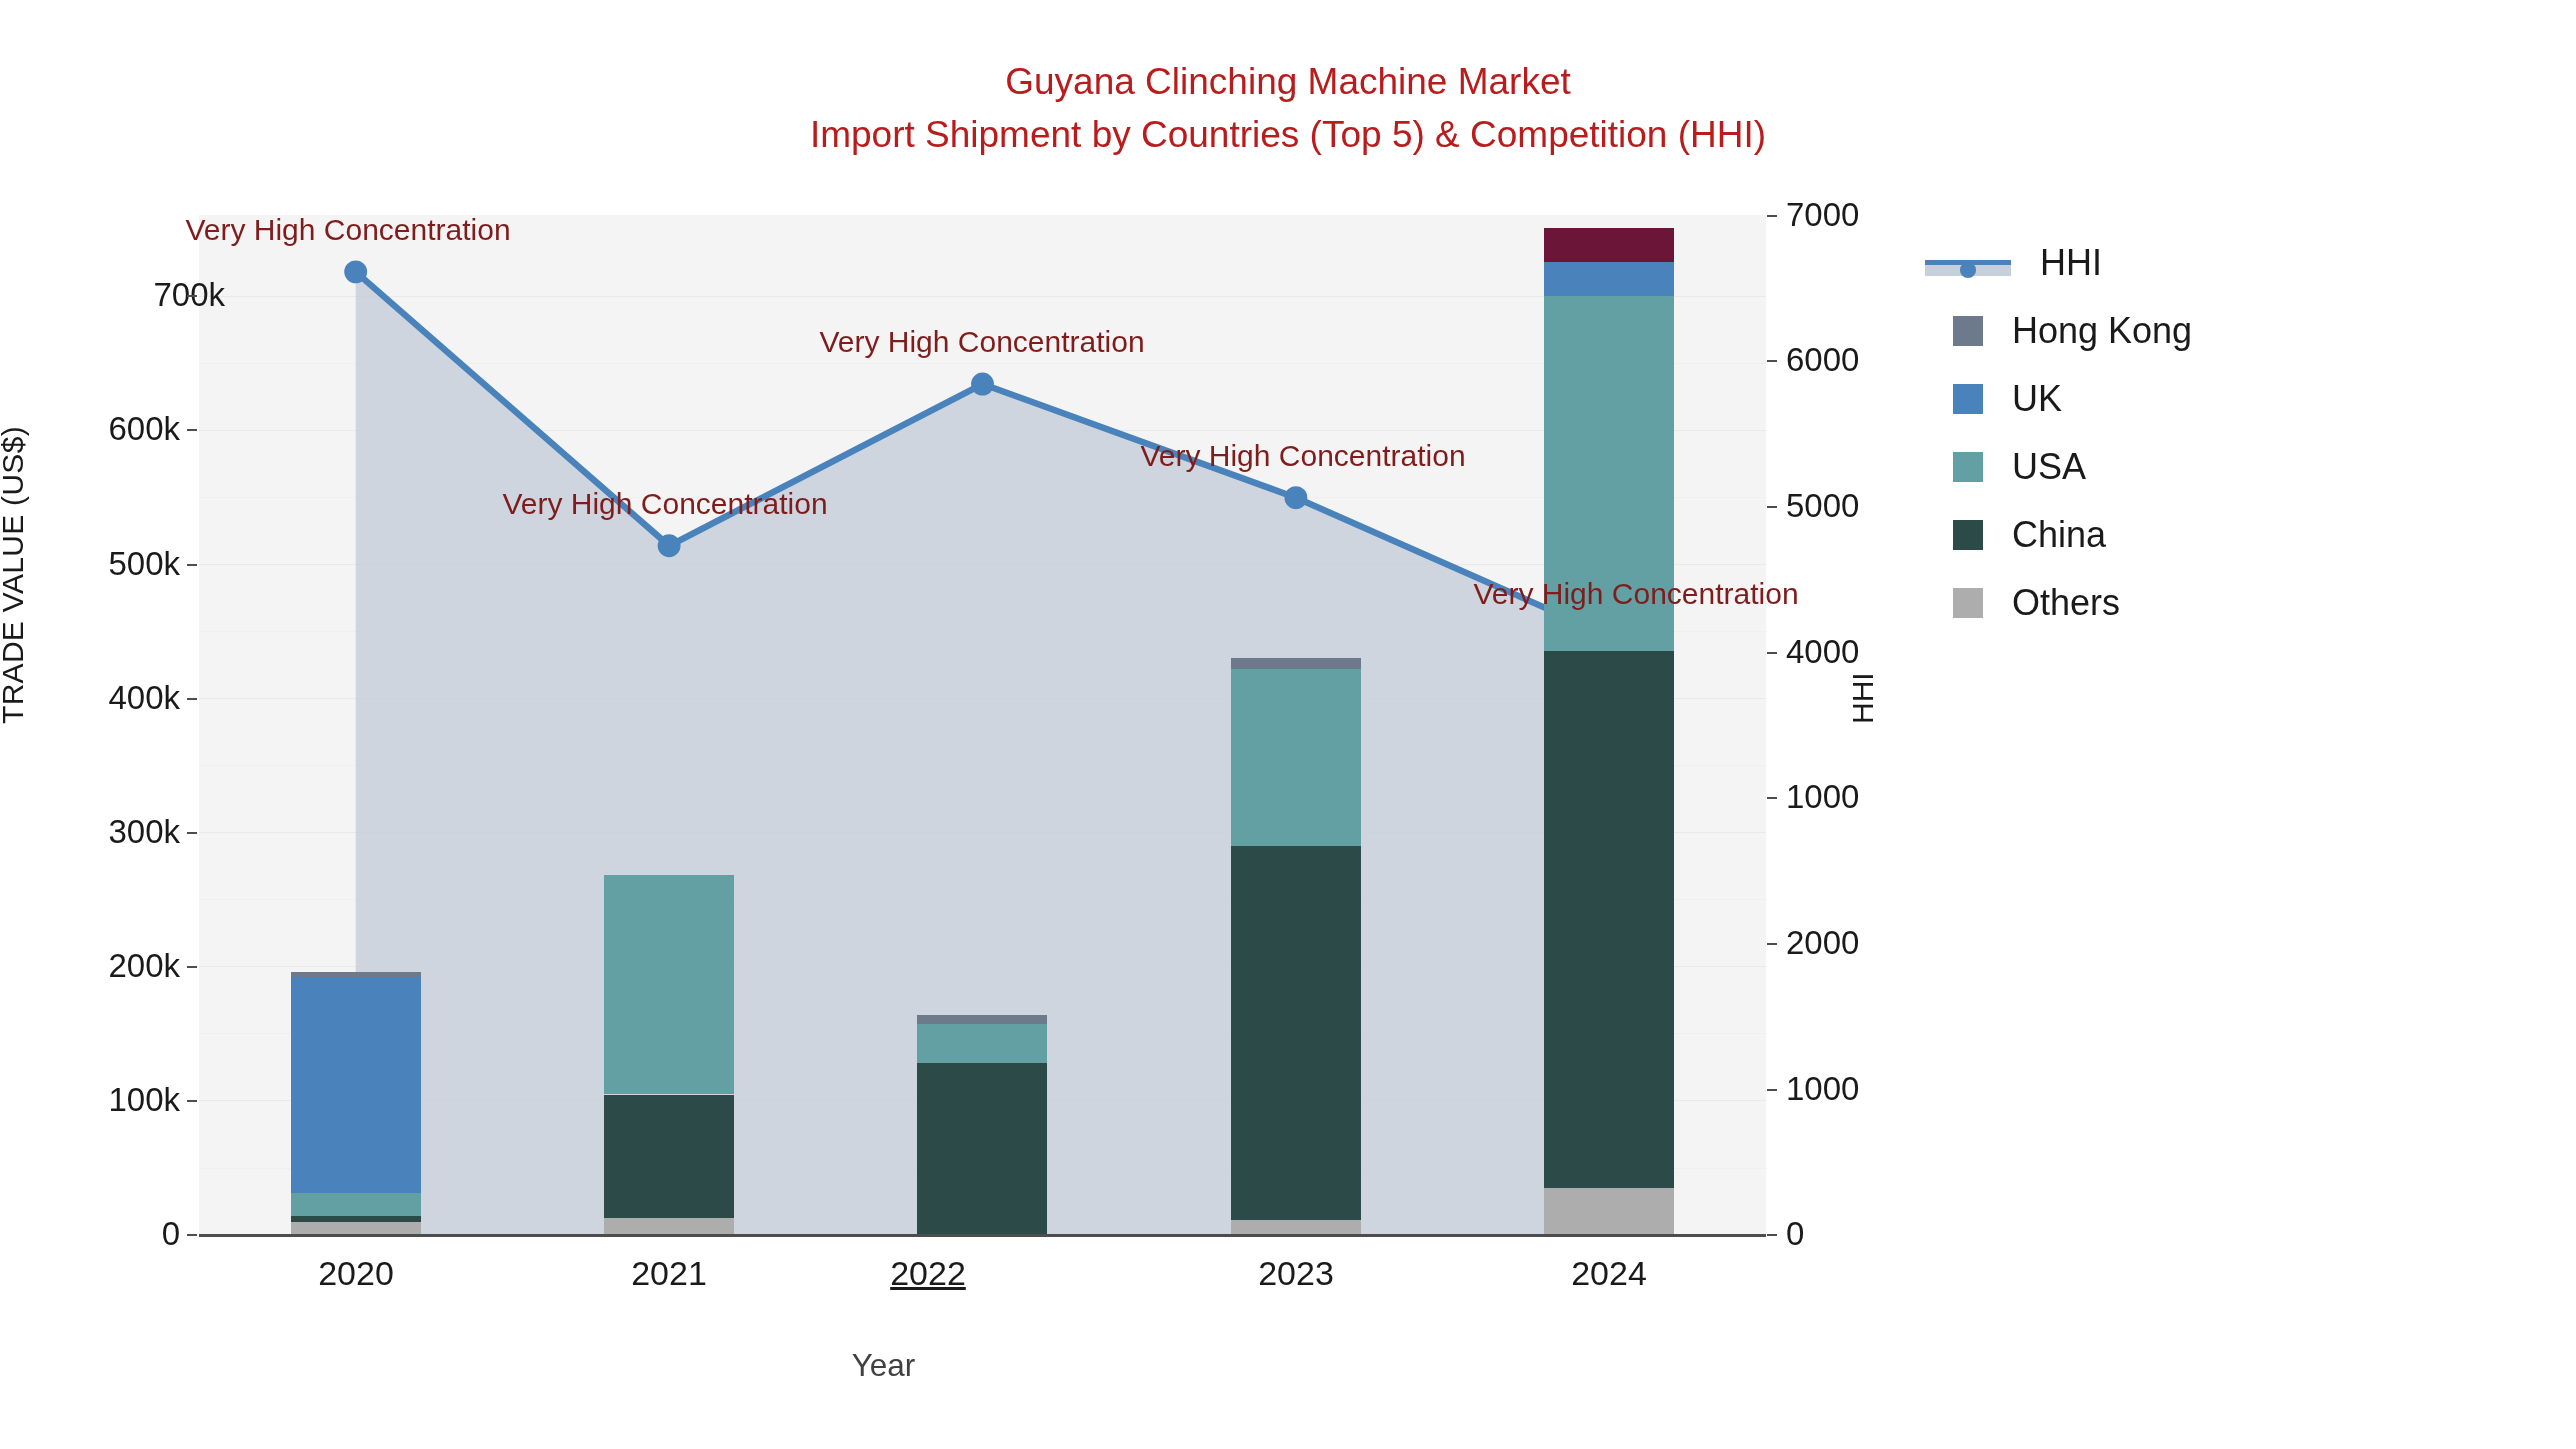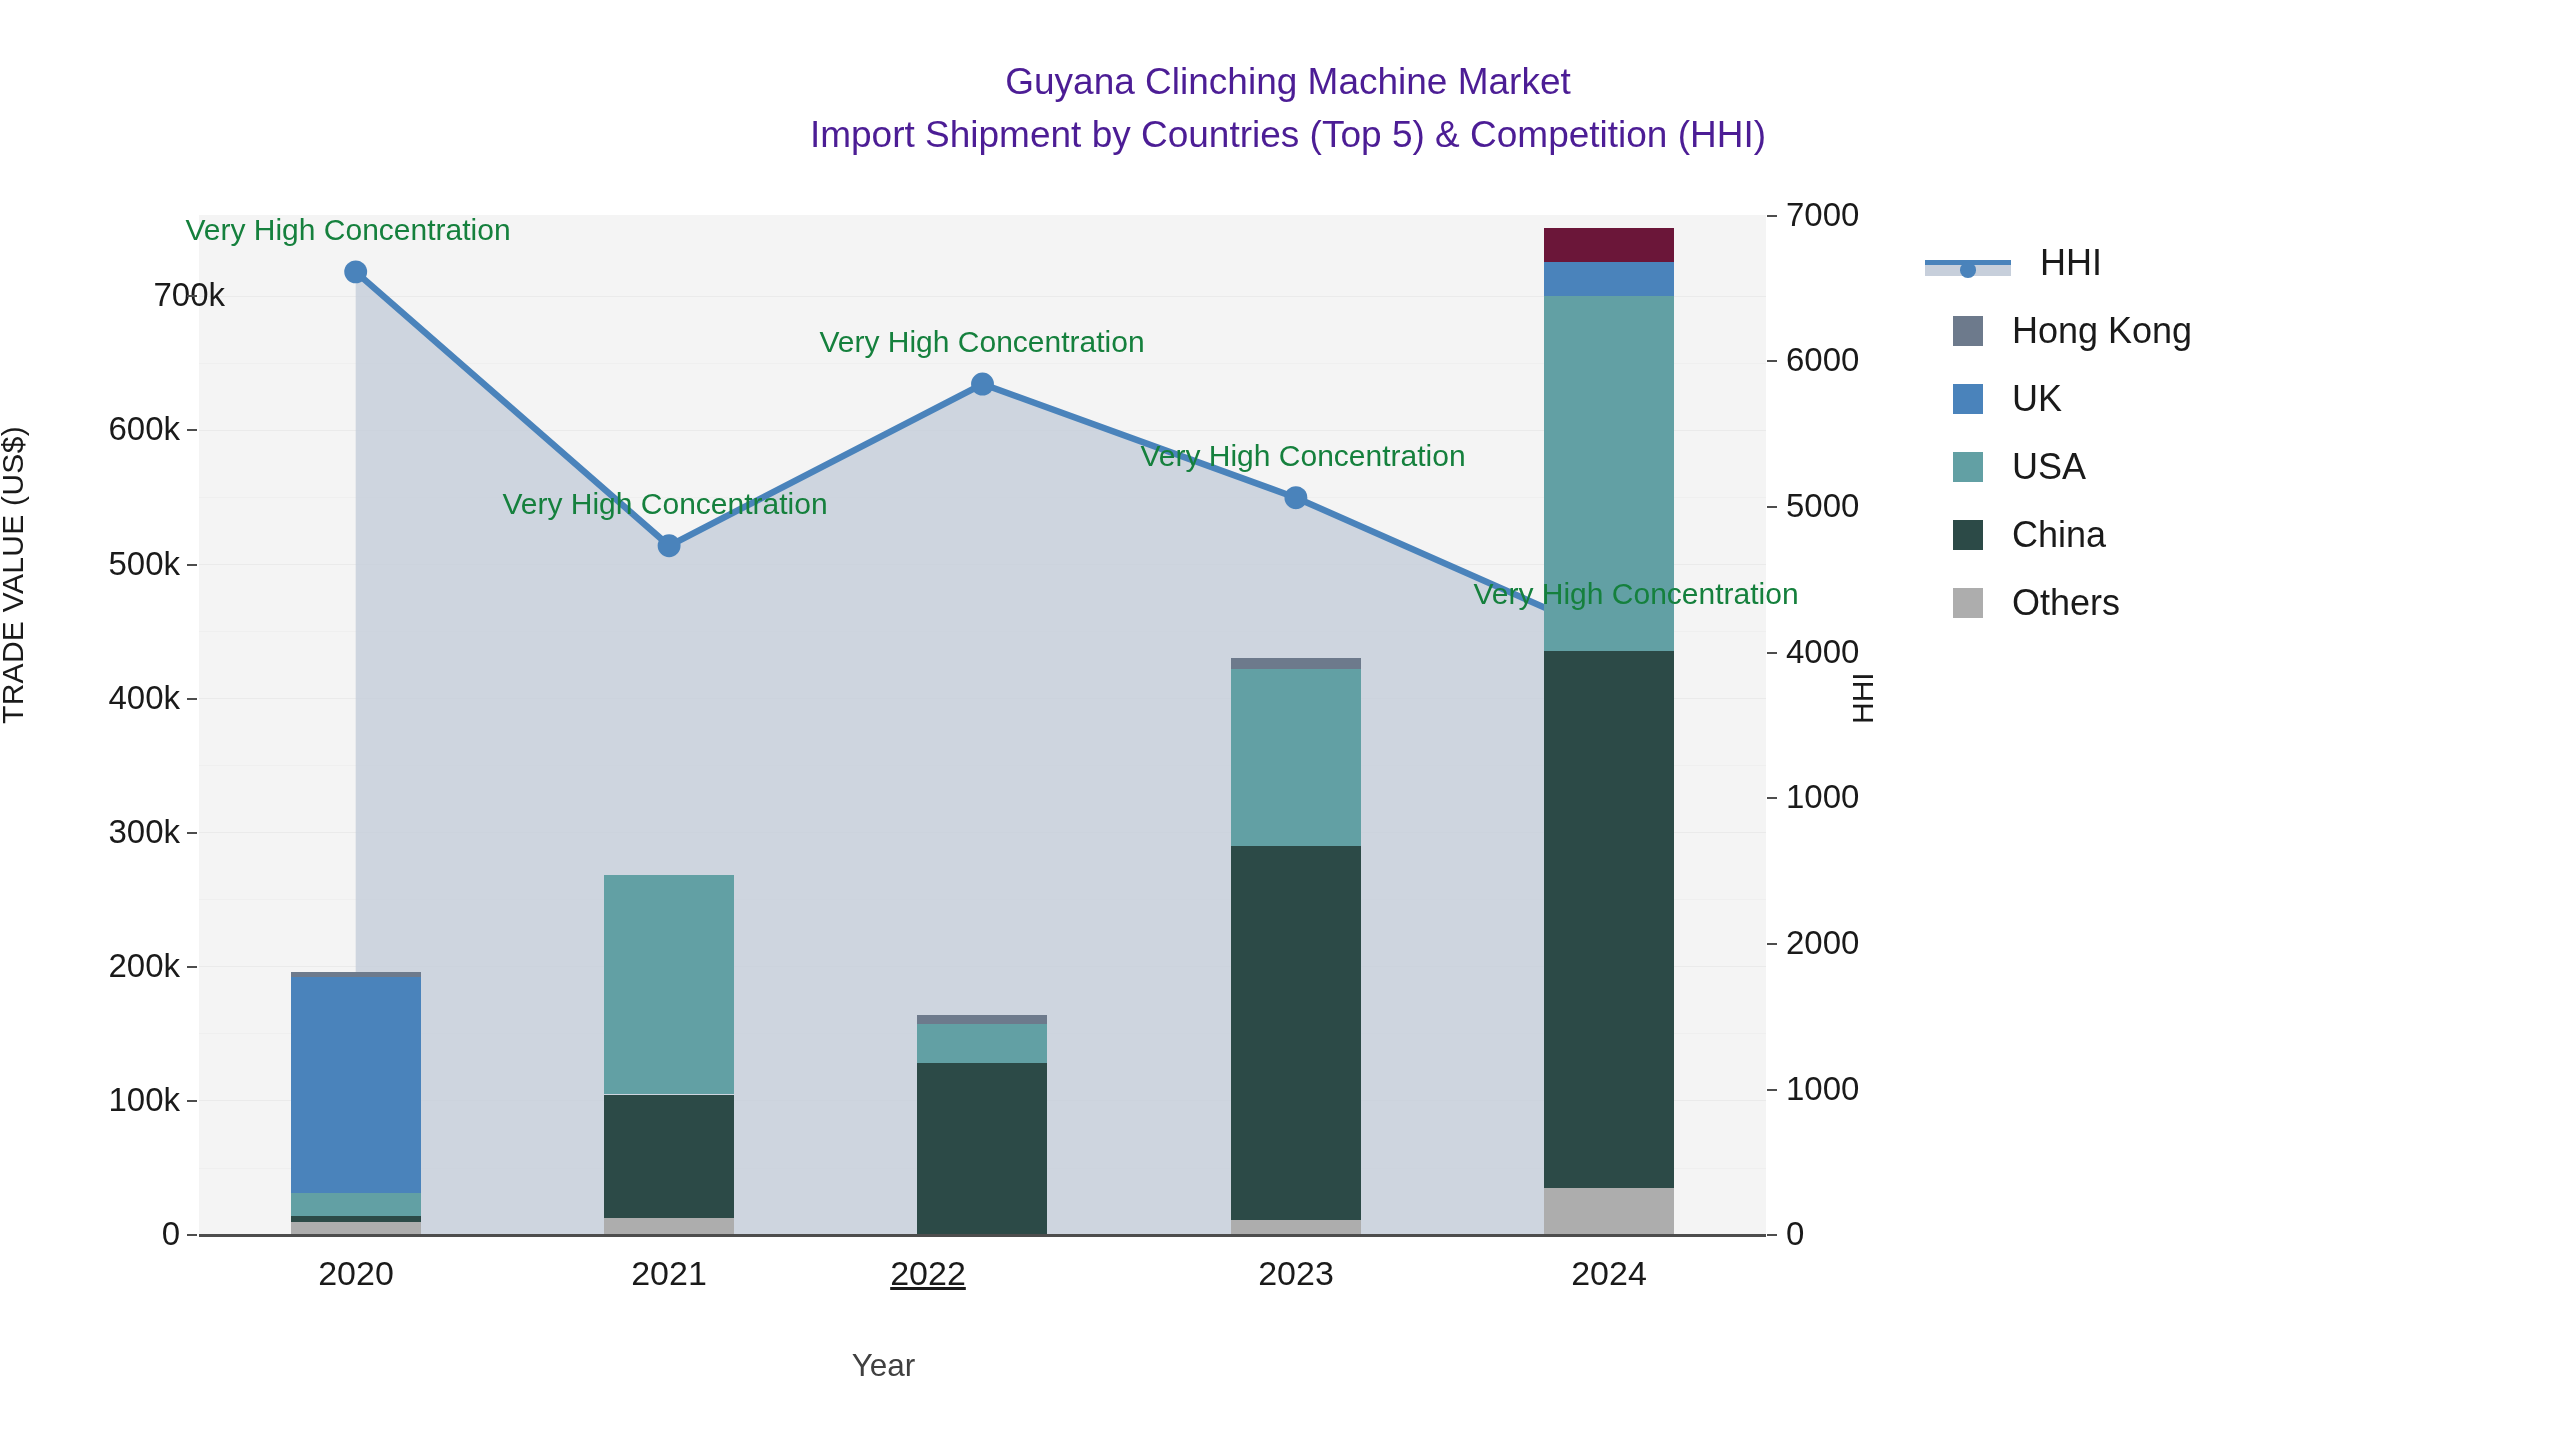--- a/index.html
+++ b/index.html
@@ -11,21 +11,21 @@
     overflow: hidden;
     position: relative;
   }
   #chart-root { position: absolute; inset: 0; }
 
   
   .title-block {
     position: absolute;
     left: 0; right: 0; top: 56px;
     text-align: center;
-    color: #4c1d95;
+    color: #b91c1c;
     font-size: 37px;
     line-height: 1.42;
     font-weight: 400;
   }
   .title-line { display: block; }
 
   
   .plot-area {
     position: absolute;
     left: 199px; top: 215px;
@@ -87,21 +87,21 @@
     transform-origin: left center;
     color: #1a1a1a; font-size: 30px; white-space: nowrap;
   }
   .xlabel {
     position: absolute; left: 0; right: 809px; top: 1347px;
     text-align: center; color: #404040; font-size: 31.5px;
   }
 
   
   .annotation {
-    position: absolute; color: #15803d; font-size: 30px;
+    position: absolute; color: #7f1d1d; font-size: 30px;
     white-space: nowrap; transform: translate(-50%, -100%);
   }
 
   
   .legend {
     position: absolute; left: 1925px; top: 229px;
     display: flex; flex-direction: column; gap: 0;
   }
   .legend-item {
     display: flex; align-items: center;

